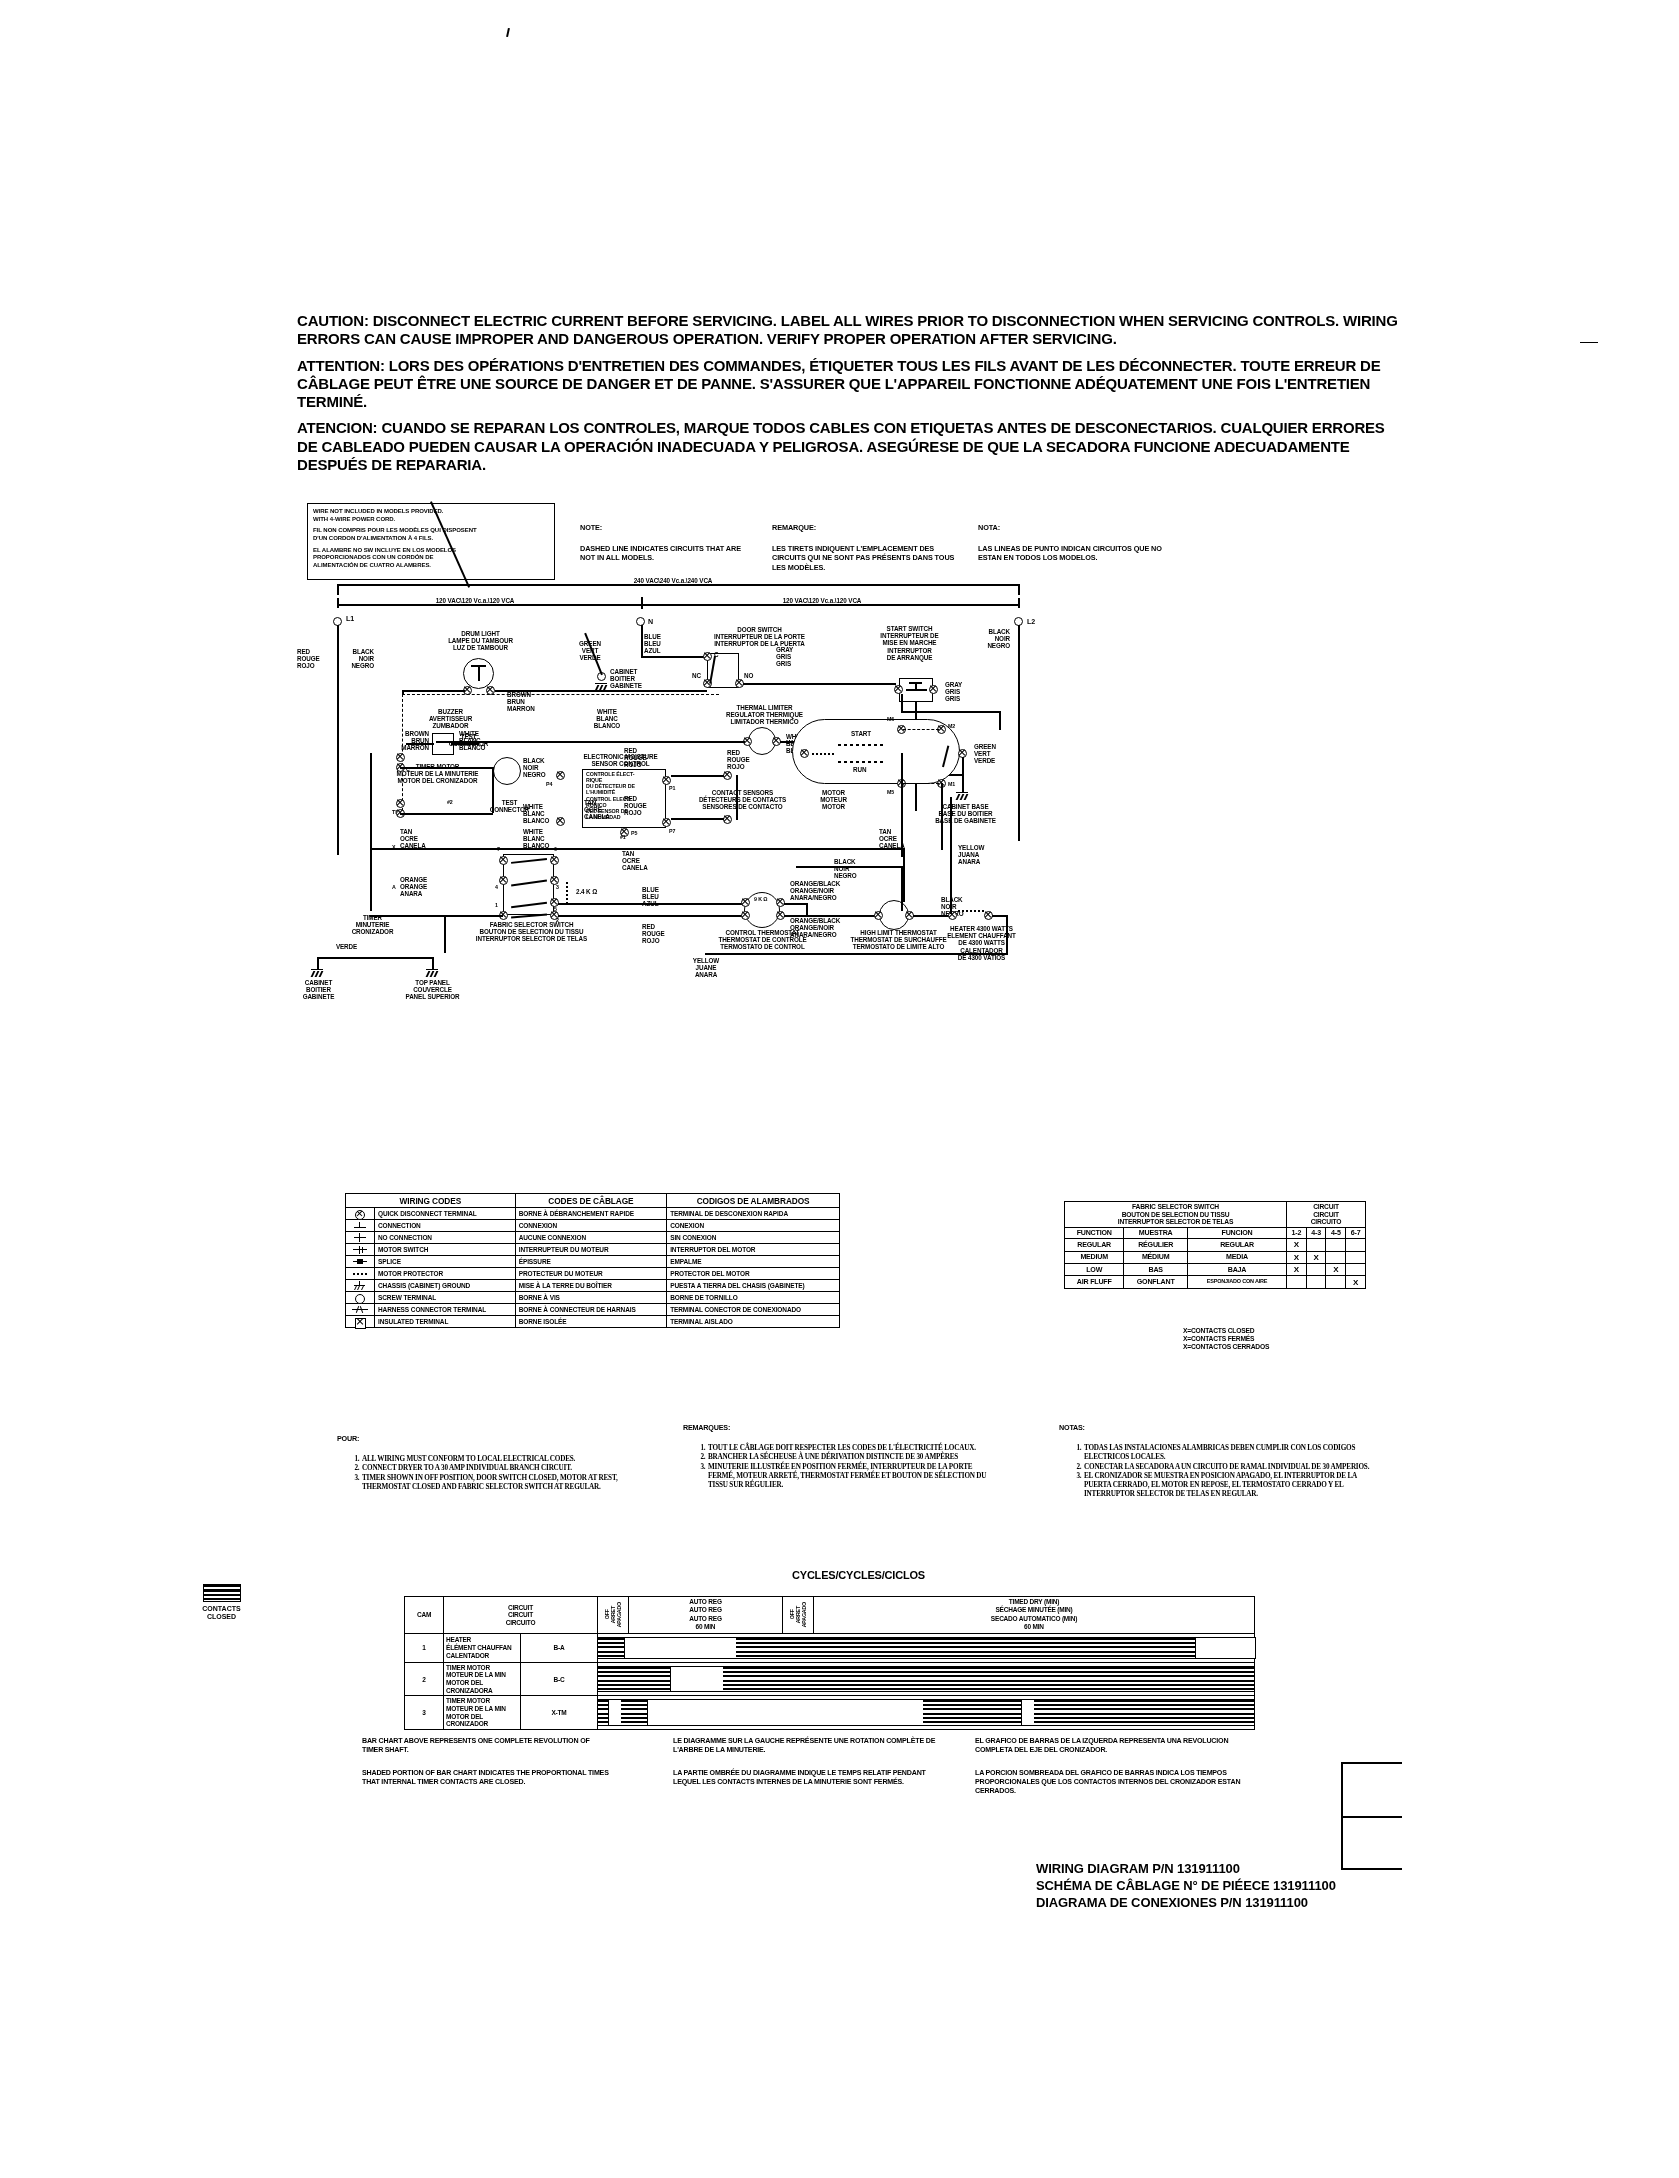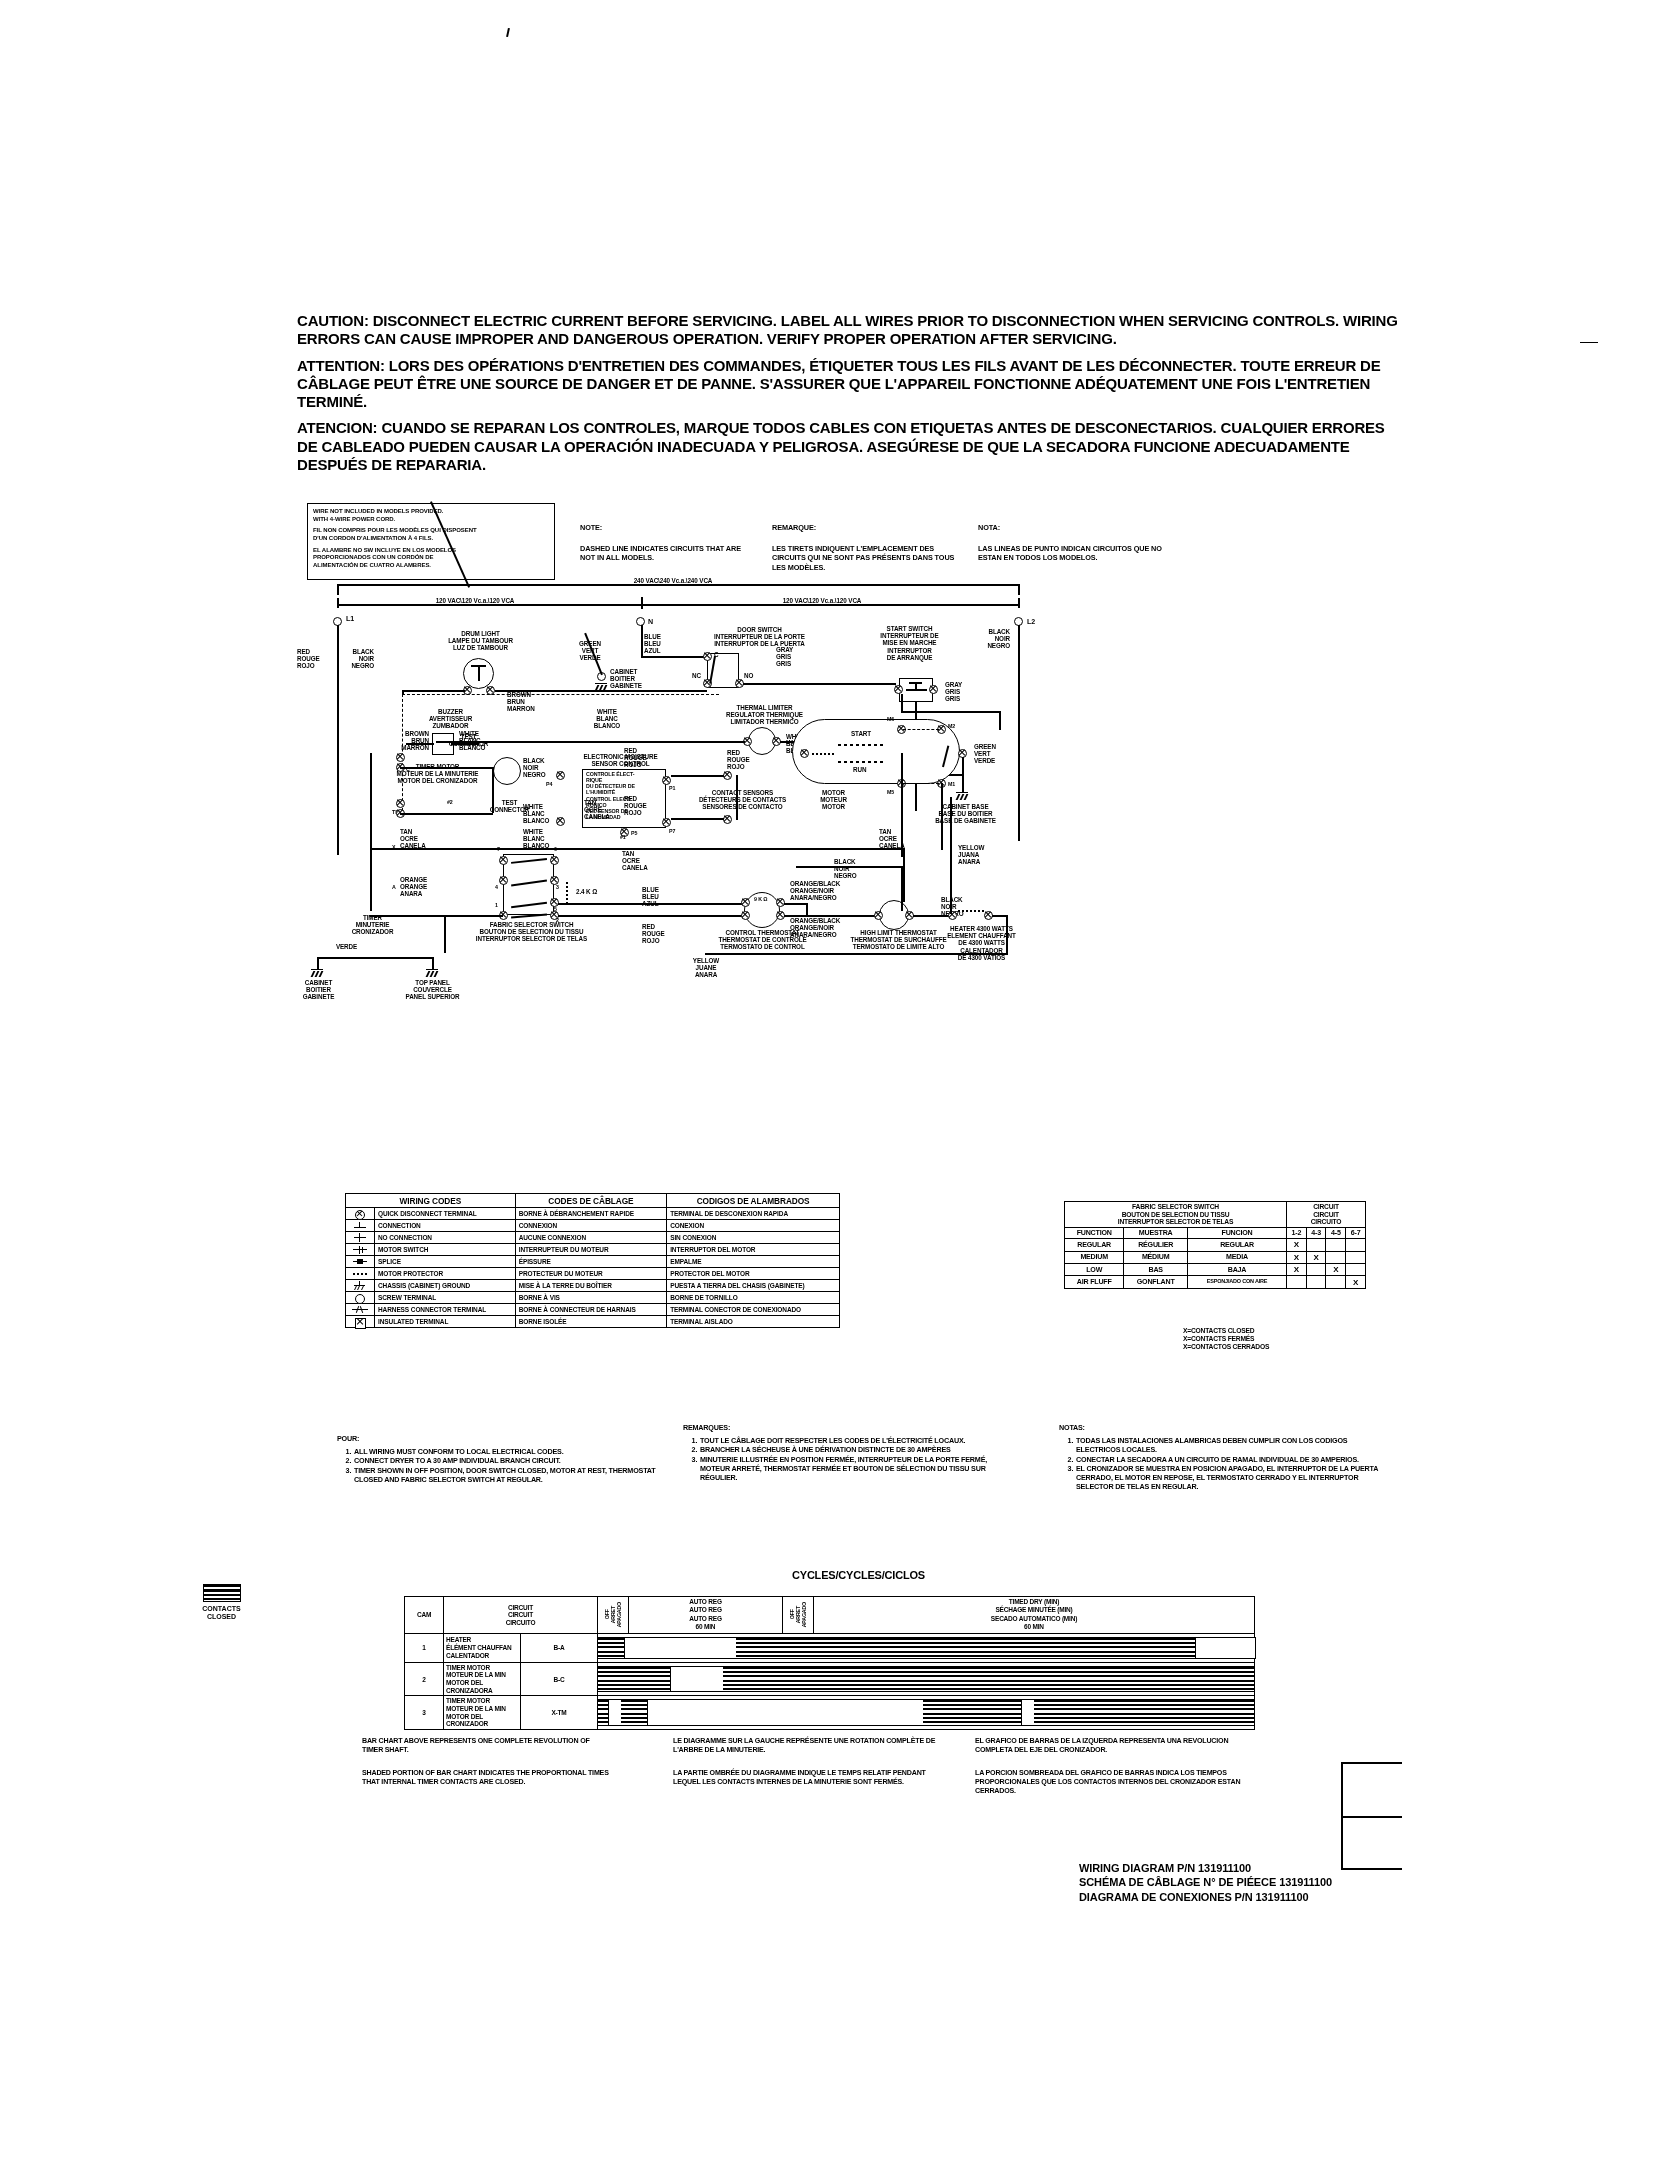--- a/index.html
+++ b/index.html
@@ -69,21 +69,21 @@
   table.fab td, table.fab th { border:1.3px solid #000; font-size:7.1px; font-weight:bold; text-align:center; padding:1.2px 1px; letter-spacing:-0.2px; }
   table.fab td.fx { font-size:8px; }
   .fab-head3 { font-size:6.7px; line-height:1.12; }
   #fab-legend { position:absolute; left:1183px; top:1327px; font-size:6.7px; font-weight:bold; line-height:1.2; letter-spacing:-0.2px; }
 
   
   .notes-col { position:absolute; font-size:7.2px; font-weight:bold; line-height:1.28; letter-spacing:-0.2px; }
   #notes-en { left:337px; top:1434px; width:327px; }
   #notes-fr { left:683px; top:1423px; width:327px; }
   #notes-es { left:1059px; top:1423px; width:337px; }
-  .notes-col ol { margin:4px; padding-left:12px; }
+  .notes-col ol { margin:12px; padding-left:12px;font-family:Liberation Serif, serif; }
   .notes-col li { margin:0; padding-left:1px; }
 
   
   #cycles-title { position:absolute; left:792px; top:1569px; font-size:11px; font-weight:bold; letter-spacing:-0.2px; }
   #contacts-key { position:absolute; left:183px; top:1584px; width:77px; text-align:center; }
   #contacts-key .swatch { width:38px; height:18px; margin:0 auto 3px; background:
       repeating-linear-gradient(to bottom, #000 0, #000 2.2px, #fff 2.2px, #fff 4.4px);
       border:1.5px solid #000; box-sizing:border-box; }
   #contacts-key .kl { font-size:7px; font-weight:bold; line-height:1.18; }
   #cycles-table { position:absolute; left:404px; top:1596px; width:851px; }
@@ -112,21 +112,21 @@
   #cap-es { left:975px; top:1737px; width:287px; }
   .cap-col p { margin:0 0 14px 0; }
   .cap-col p:last-child { margin-bottom:0; }
 
   
   #corner-bracket { position:absolute; left:1341px; top:1762px; width:59px; height:104px;
     border-left:2.4px solid #000; border-top:2.4px solid #000; border-bottom:2.4px solid #000; }
   #corner-bracket .mid { position:absolute; left:0; top:50%; width:100%; height:0; border-top:2.4px solid #000; }
 
   
-  #partnum { position:absolute; left:1079px; top:1861px; font-size:11px; font-weight:bold; line-height:1.3; letter-spacing:-0.1px; }
+  #partnum { position:absolute; left:1036px; top:1861px; font-size:13px; font-weight:bold; line-height:1.3; letter-spacing:-0.1px; }
 
   
   .stray { position:absolute; background:#000; }
 </style>
 </head>
 <body>
 
 <div class="page">
 
   <div class="stray" style="left:507px;top:28px;width:2px;height:9px;transform:rotate(12deg);"></div>

